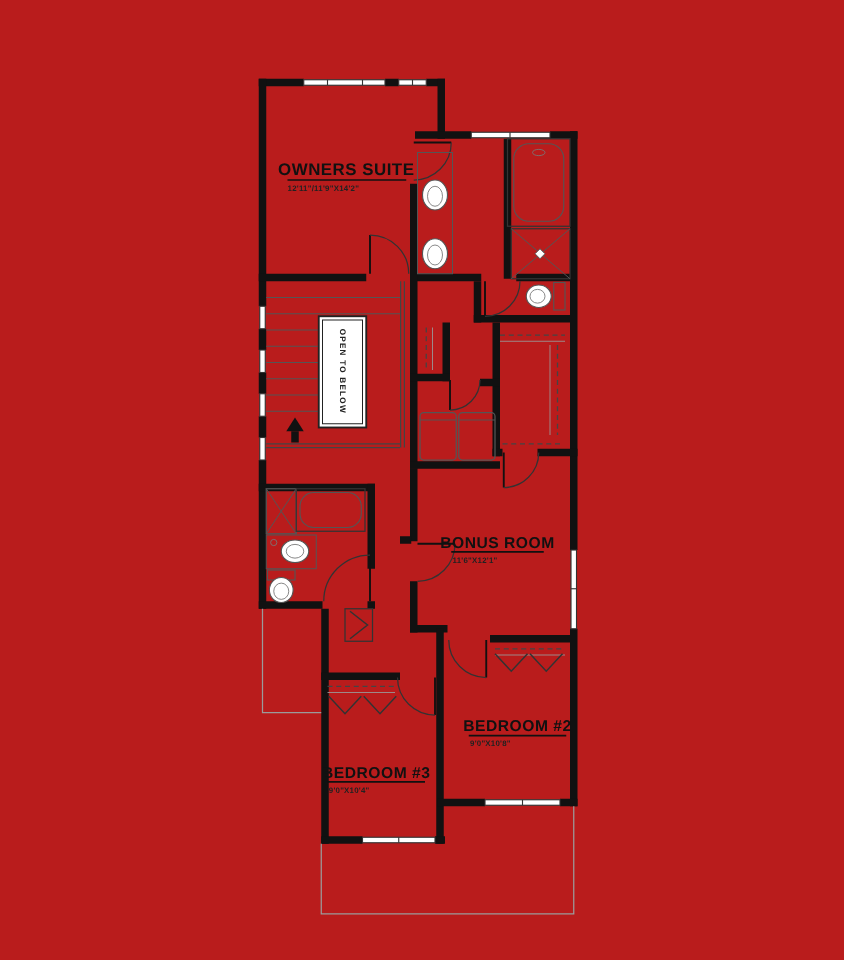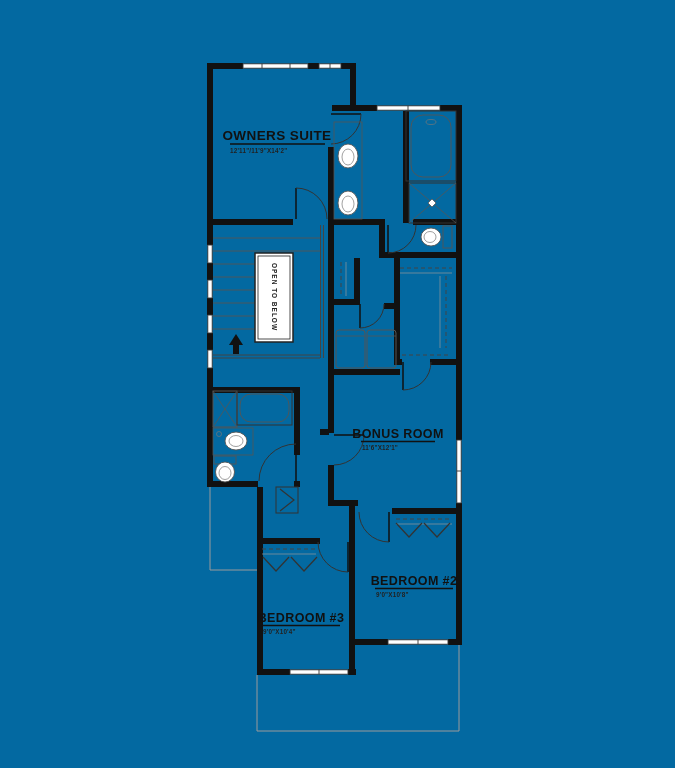--- a/index.html
+++ b/index.html
@@ -1,17 +1,17 @@
 <!DOCTYPE html>
 <html><head>
 <meta charset="utf-8">
 <style>
   html,body{margin:0;padding:0;background:#ffffff;}
   body{width:675px;height:768px;overflow:hidden;font-family:"Liberation Sans",sans-serif;}
-  .plan-wrap{width:675px;height:768px;background:#0369a1;position:relative;}
+  .plan-wrap{width:675px;height:768px;background:#b91c1c;position:relative;}
   svg{display:block;}
   .room-label{font-family:"Liberation Sans",sans-serif;font-weight:700;fill:#111;letter-spacing:.4px;}
   .dim-label{font-family:"Liberation Sans",sans-serif;font-weight:700;fill:#222;letter-spacing:.2px;}
   .rot-label{font-family:"Liberation Sans",sans-serif;font-weight:700;fill:#222;letter-spacing:1px;}
   .wall{fill:#111111;stroke:none;}
   .thin{stroke:#333;fill:none;}
   .fix{stroke:#555;fill:#fff;}
 </style>
 </head>
 <body>

